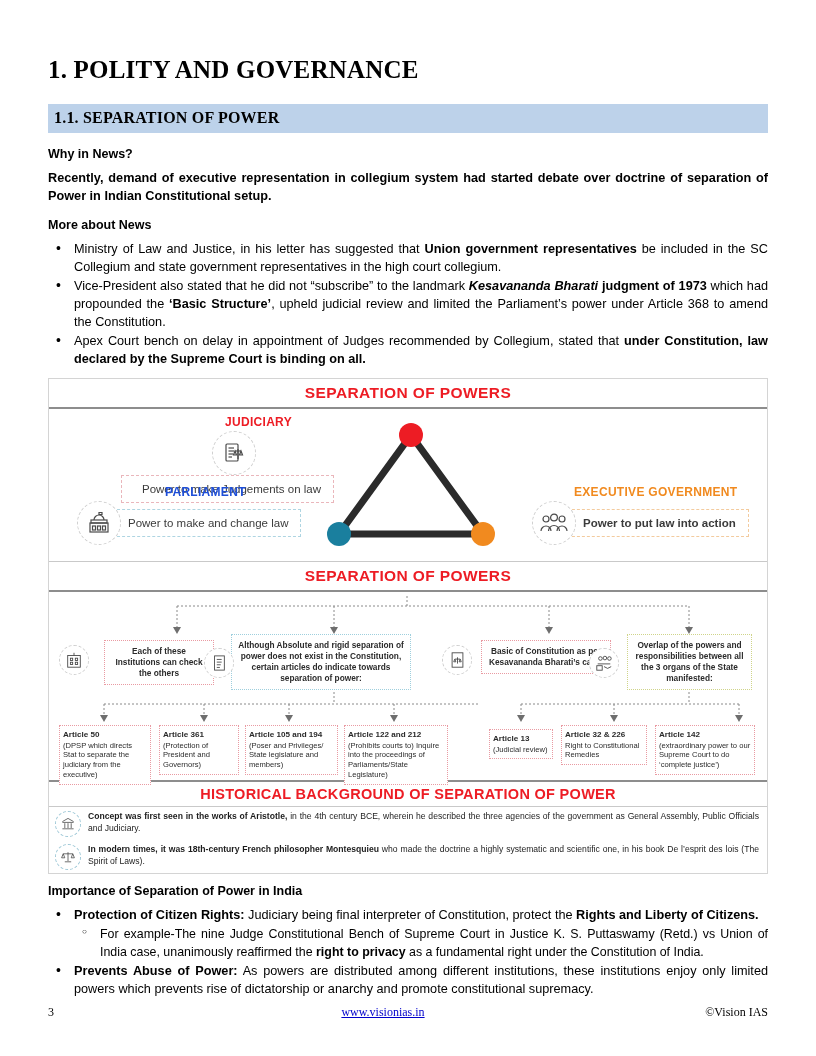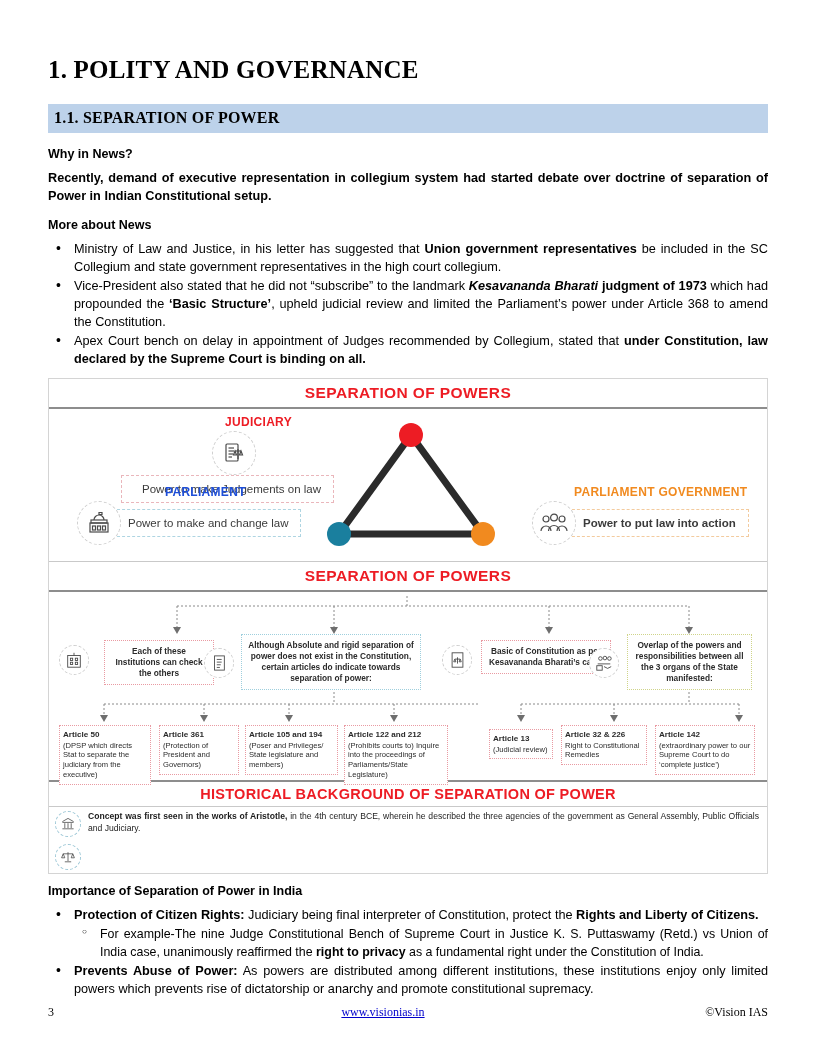--- a/index.html
+++ b/index.html
@@ -214,21 +214,21 @@
             <rect x="4" y="12" width="18" height="9"></rect>
             <rect x="6.5" y="15" width="3" height="4"></rect>
               <rect x="11.5" y="15" width="3" height="4"></rect>
             <rect x="16.5" y="15" width="3" height="4"></rect>
           </svg>
         </span>
         <span class="pill">Power to make and change law</span>
       </div>
 
       <div class="organ" id="organ-executive">
-        <span class="lbl">PARLIAMENT GOVERNMENT</span>
+        <span class="lbl">EXECUTIVE GOVERNMENT</span>
         <span class="circ">
           <svg width="30" height="22" viewBox="0 0 30 22" fill="none" stroke="#4a4a4a" stroke-width="1.2">
             <circle cx="7" cy="7" r="3"></circle>
               <path d="M2 19 a5 5 0 0 1 10 0"></path>
             <circle cx="15" cy="5.5" r="3.4"></circle>
               <path d="M9.5 19 a5.5 5.5 0 0 1 11 0"></path>
             <circle cx="23" cy="7" r="3"></circle>
               <path d="M18 19 a5 5 0 0 1 10 0"></path>
           </svg>
         </span>
@@ -290,21 +290,21 @@
 
       <div class="ficon" style="left:155px; top:56px;">
         <svg width="16" height="18" viewBox="0 0 18 20" fill="none" stroke="#4a4a4a" stroke-width="1">
           <rect x="4" y="2" width="11" height="16"></rect>
             <line x1="6.5" y1="6" x2="12" y2="6"></line>
           <line x1="6.5" y1="9" x2="12" y2="9"></line>
             <line x1="6.5" y1="12" x2="11" y2="12"></line>
           <line x1="6.5" y1="15" x2="10" y2="15"></line>
         </svg>
       </div>
-      <div class="fbox" style="left:192px; top:42px; width:180px; border-color:#9ecfdd;">Although Absolute and rigid separation of power does not exist in the Constitution, certain articles do indicate towards separation of power:</div>
+      <div class="fbox" style="left:182px; top:42px; width:180px; border-color:#9ecfdd;">Although Absolute and rigid separation of power does not exist in the Constitution, certain articles do indicate towards separation of power:</div>
 
       <div class="ficon" style="left:393px; top:53px;">
         <svg width="17" height="18" viewBox="0 0 18 20" fill="none" stroke="#4a4a4a" stroke-width="1">
           <rect x="3" y="2" width="12" height="16"></rect>
             <line x1="9" y1="7" x2="9" y2="14"></line>
           <line x1="6" y1="9" x2="12" y2="9"></line>
             <path d="M6 9 L4.8 12 h2.4 z"></path>
             <path d="M12 9 L10.8 12 h2.4 z"></path>
         </svg>
       </div>
@@ -365,20 +365,21 @@
     <div class="hist-row">
       <span class="hicon">
         <svg width="16" height="16" viewBox="0 0 20 20" fill="none" stroke="#4a4a4a" stroke-width="1">
           <line x1="10" y1="4" x2="10" y2="15"></line>
             <line x1="4" y1="6" x2="16" y2="6"></line>
           <path d="M4 6 L2 11 h4 z"></path>
             <path d="M16 6 L14 11 h4 z"></path>
             <line x1="6" y1="16" x2="14" y2="16"></line>
         </svg>
       </span>
+      <span class="htext"><b>In modern times, it was 18th-century French philosopher Montesquieu</b><span> who made the doctrine a highly systematic and scientific one, in his book De l’esprit des lois (The Spirit of Laws).</span></span>
     </div>
   </div>
 
   <div class="sub-head">Importance of Separation of Power in India</div>
   <ul class="bullets">
     <li>
       <b>Protection of Citizen Rights:</b><span> Judiciary being final interpreter of Constitution, protect the </span><b>Rights and Liberty of Citizens.</b>
       <ul class="sub-bullets">
         <li>For example-The nine Judge Constitutional Bench of Supreme Court in Justice K. S. Puttaswamy (Retd.) vs Union of India case, unanimously reaffirmed the <b>right to privacy</b> as a fundamental right under the Constitution of India.</li>
       </ul>

